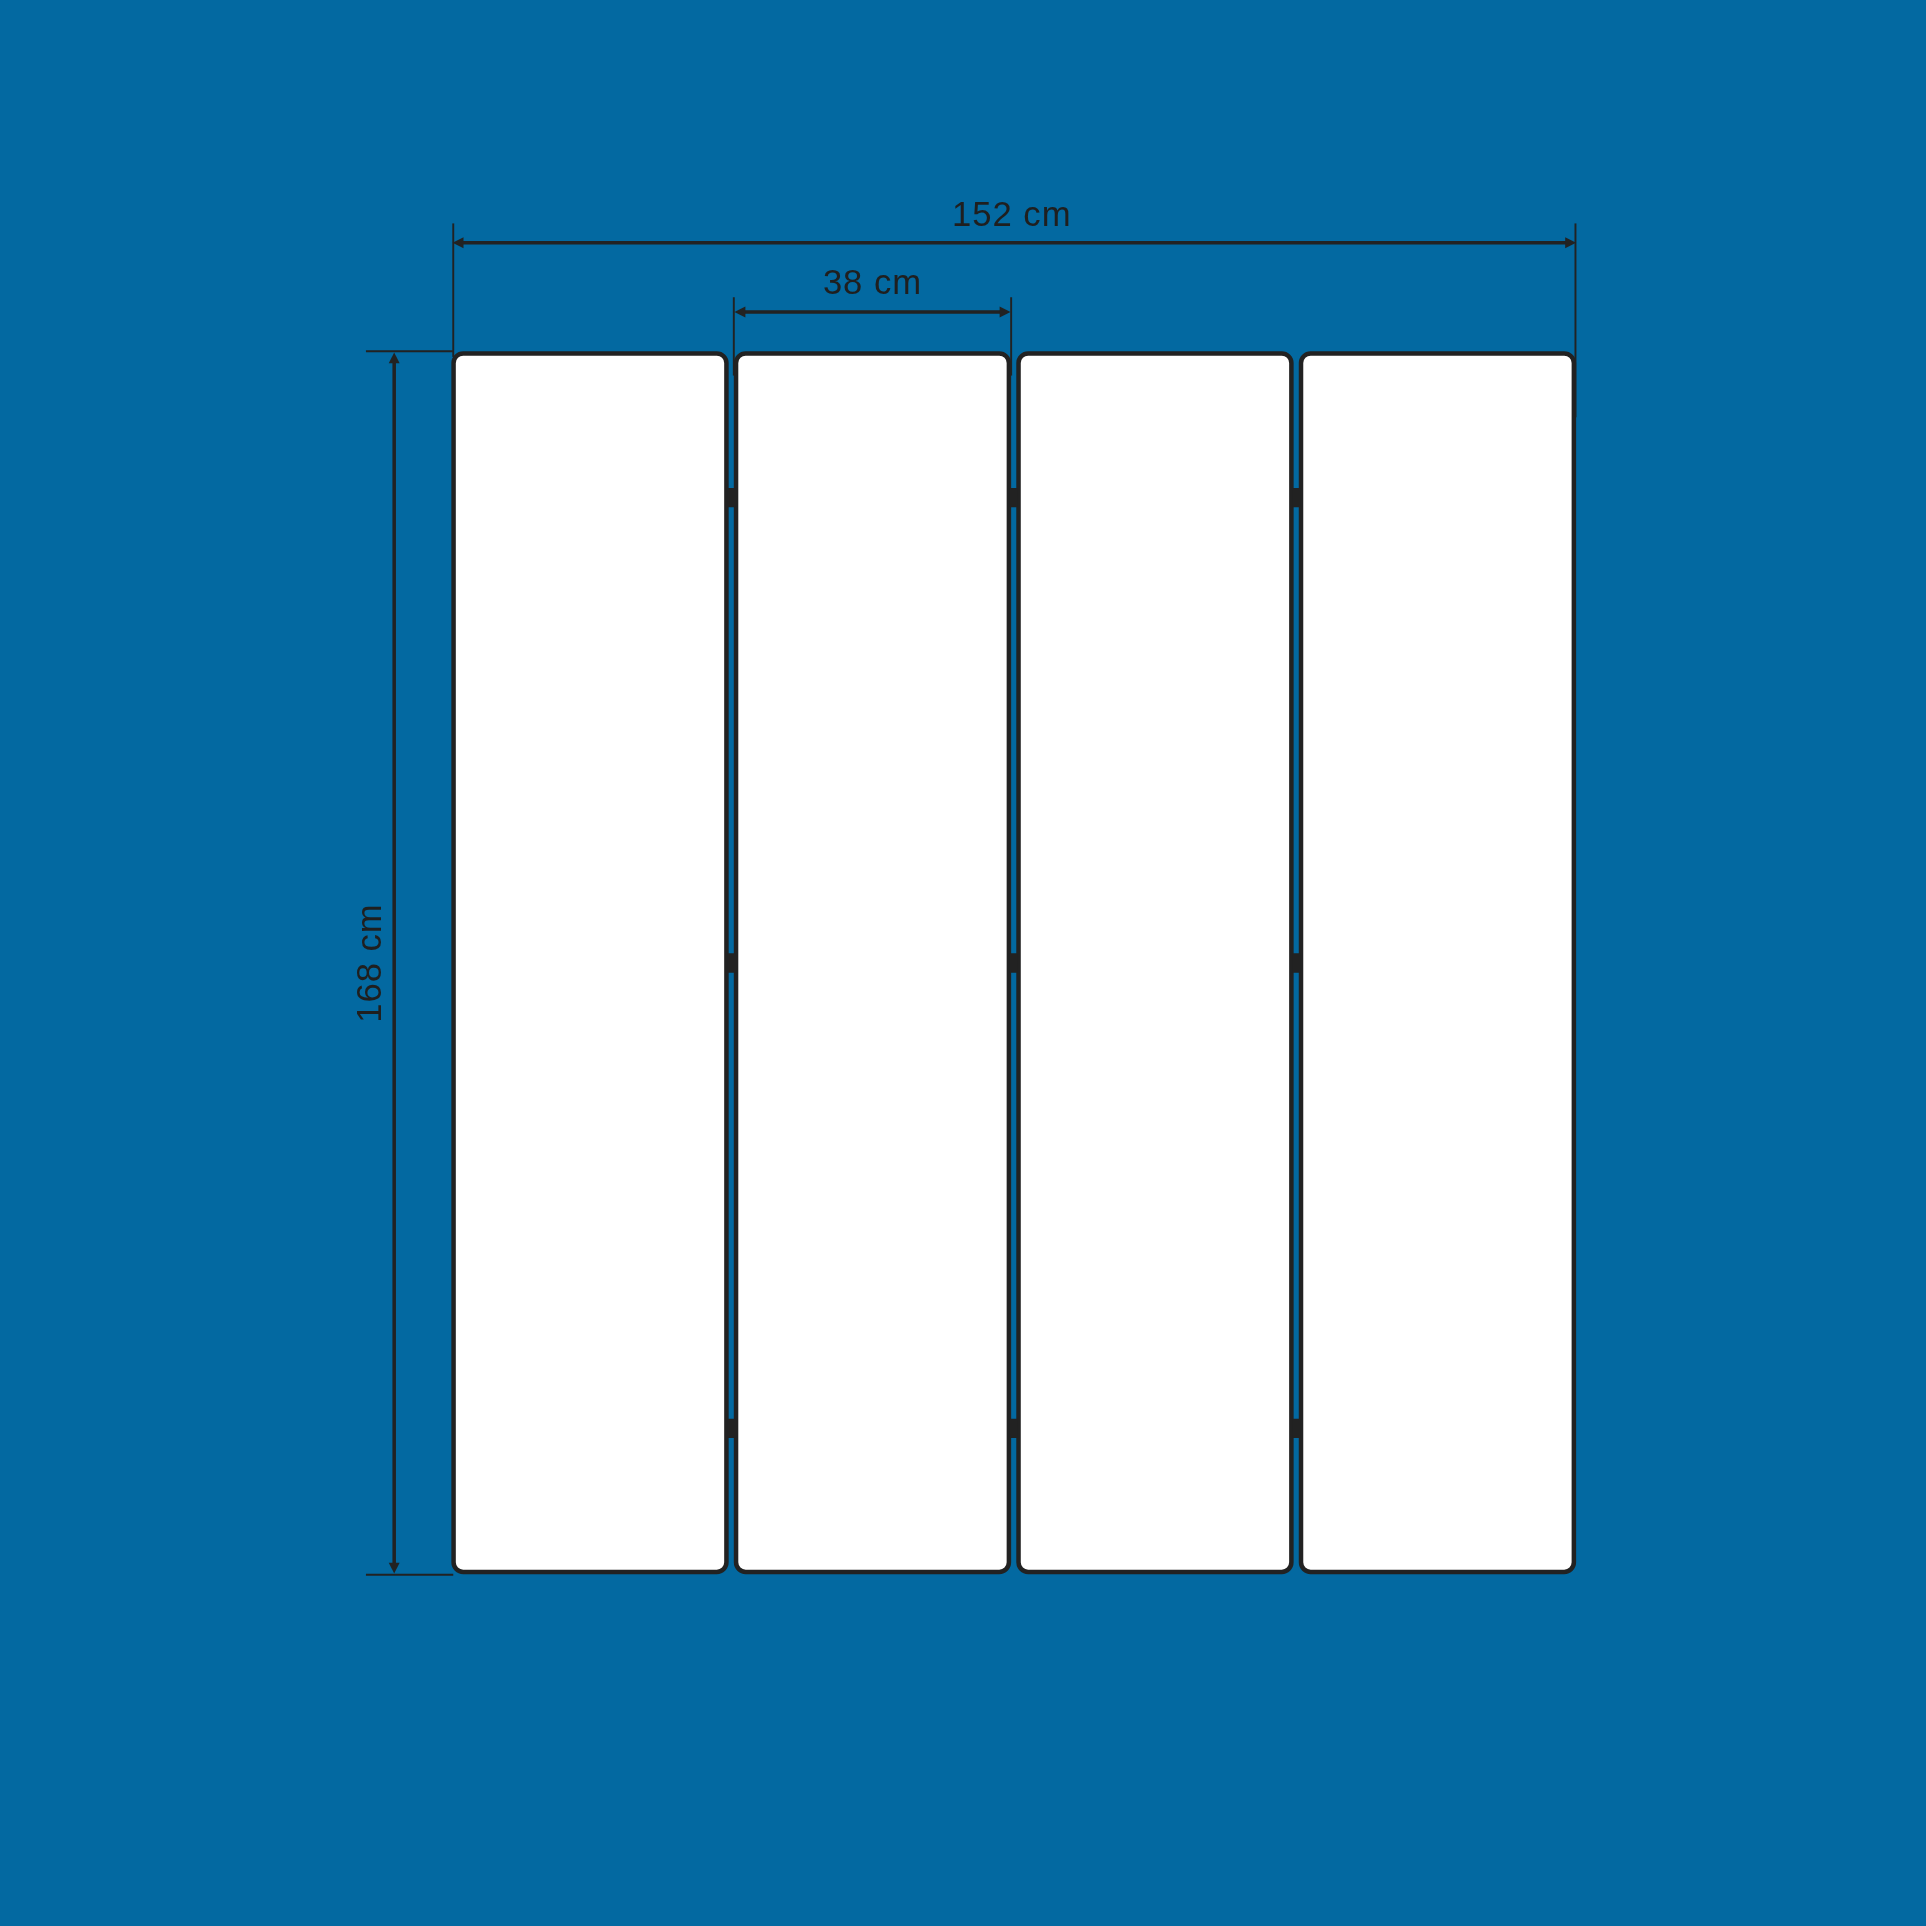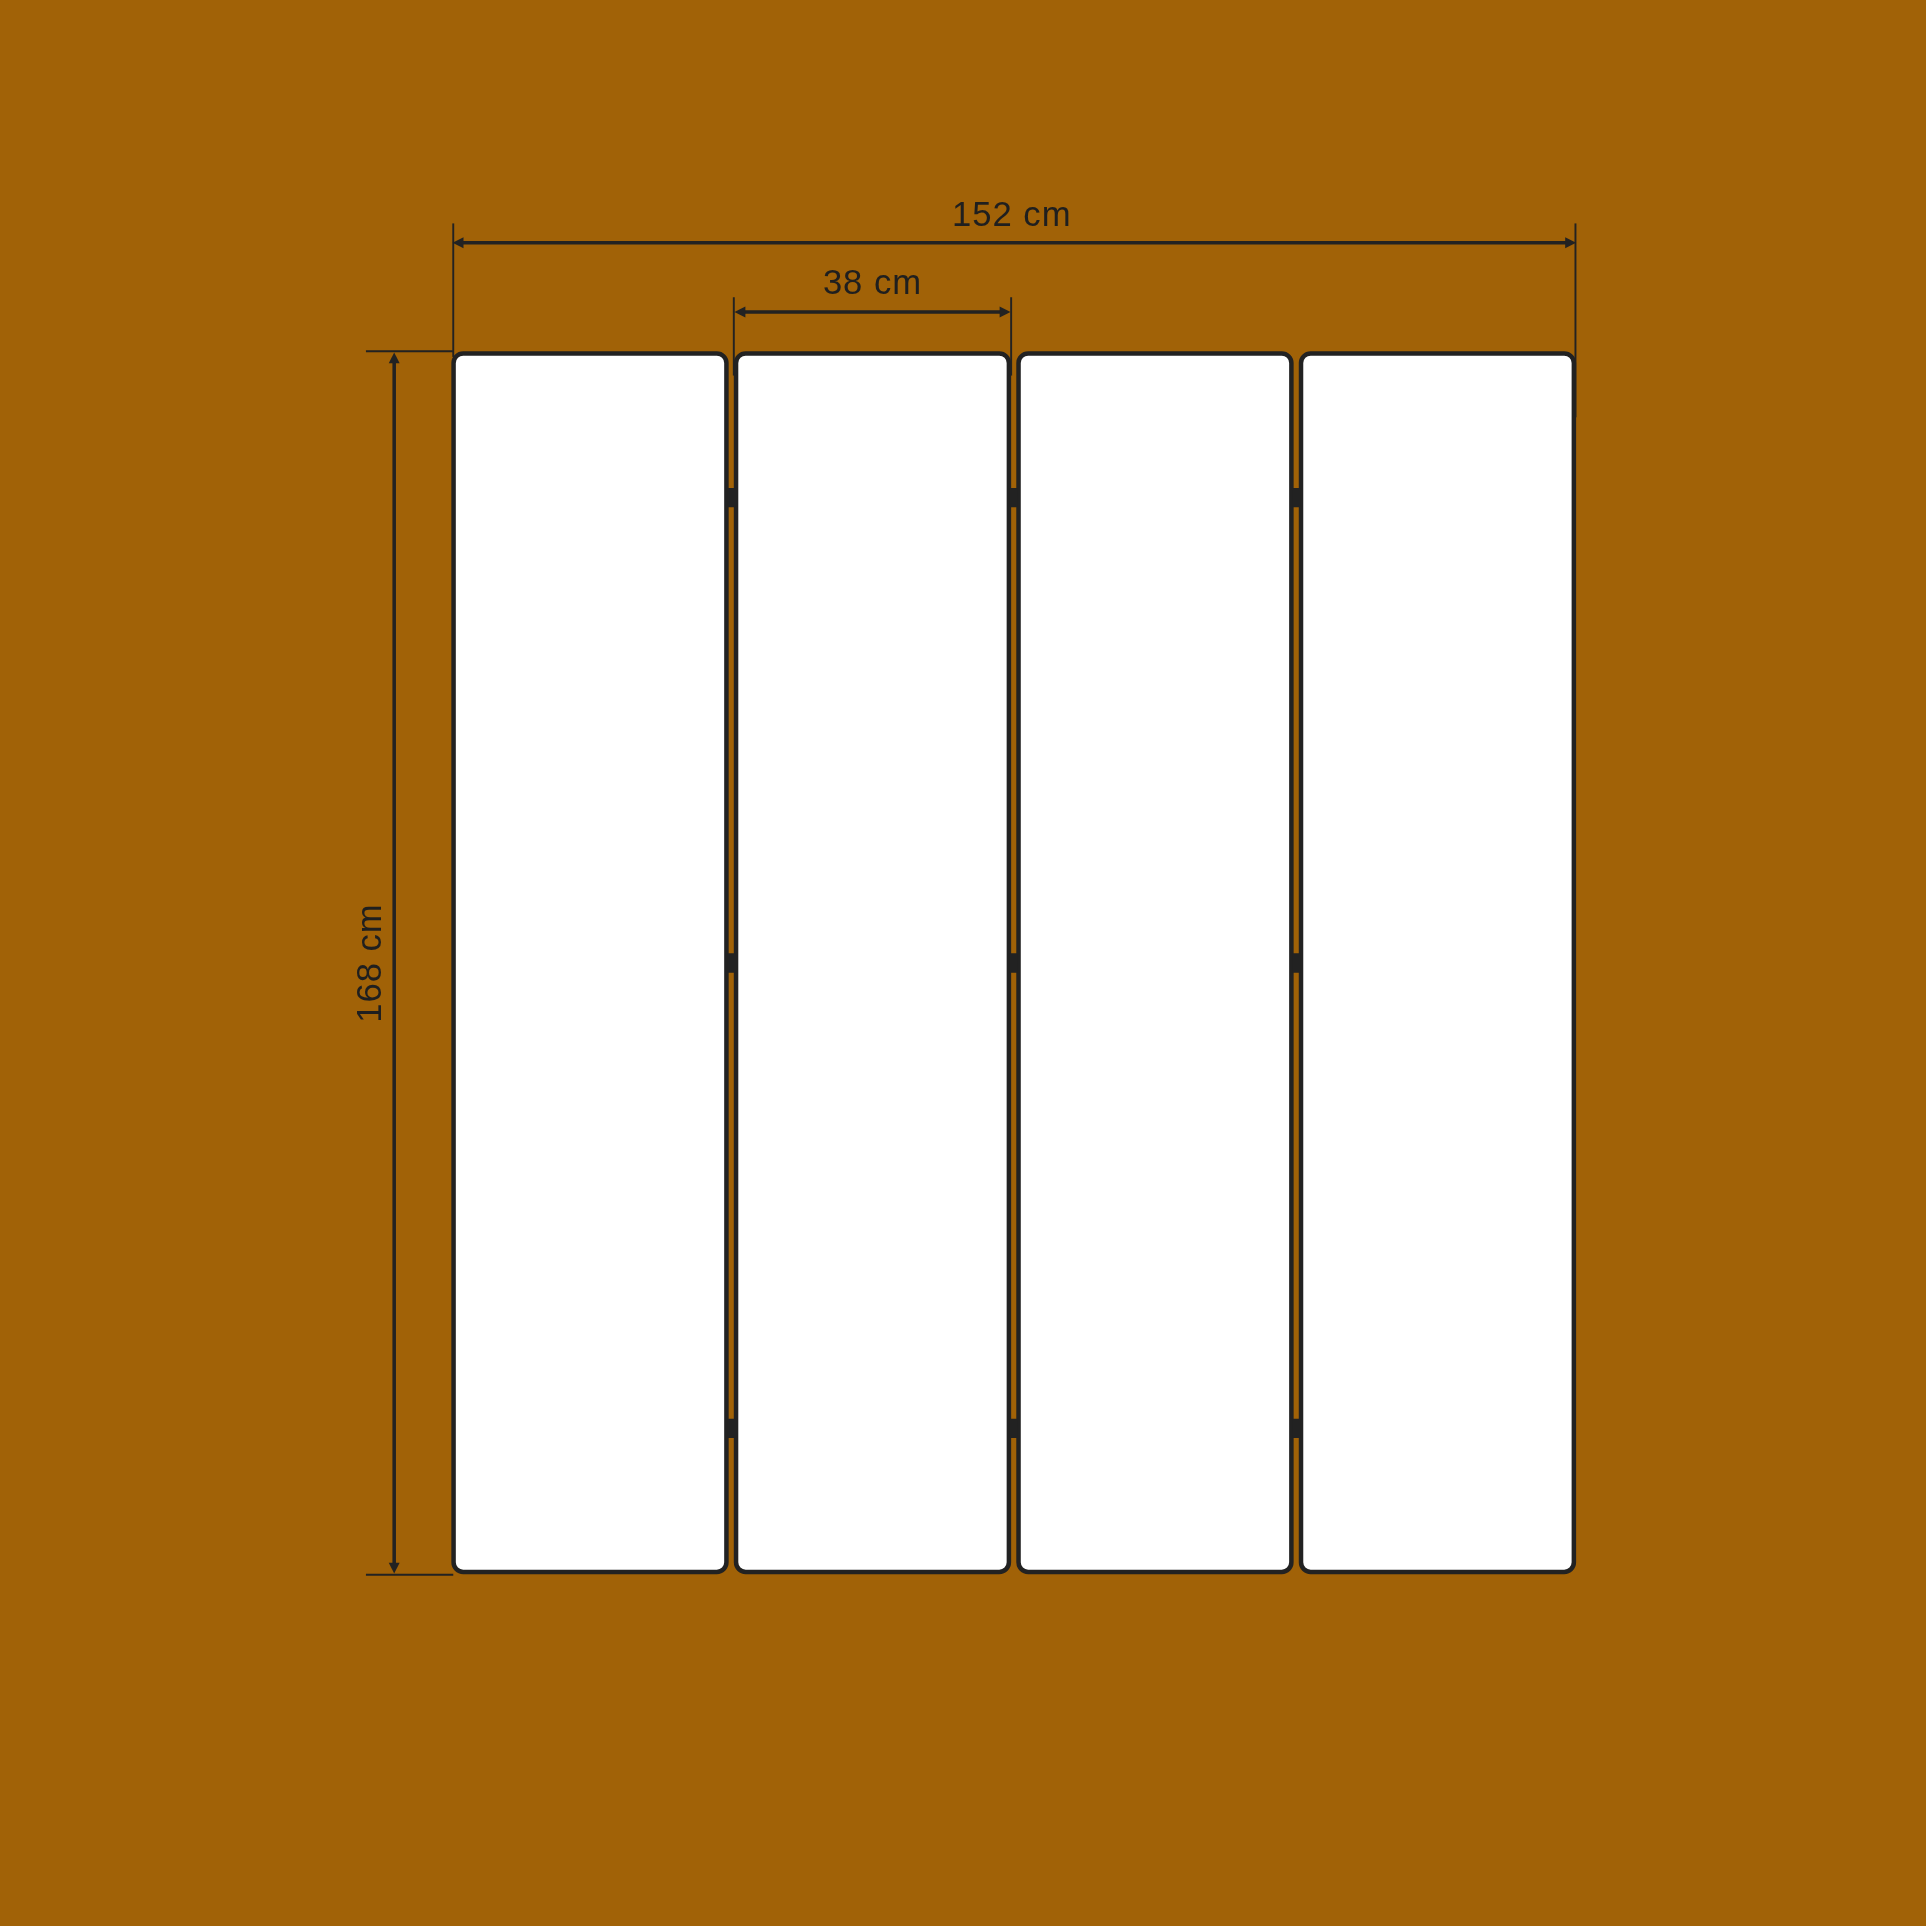--- a/index.html
+++ b/index.html
@@ -4,21 +4,21 @@
 <style>
   html, body {
     margin: 0;
     padding: 0;
     background: #ffffff;
   }
   .canvas {
     position: relative;
     width: 1926px;
     height: 1926px;
-    background: #a16207;
+    background: #0369a1;
     overflow: hidden;
   }
   svg {
     position: absolute;
     top: 0;
     left: 0;
   }
   .dim-label {
     font-family: "Liberation Sans", "DejaVu Sans", sans-serif;
     font-size: 54px;

